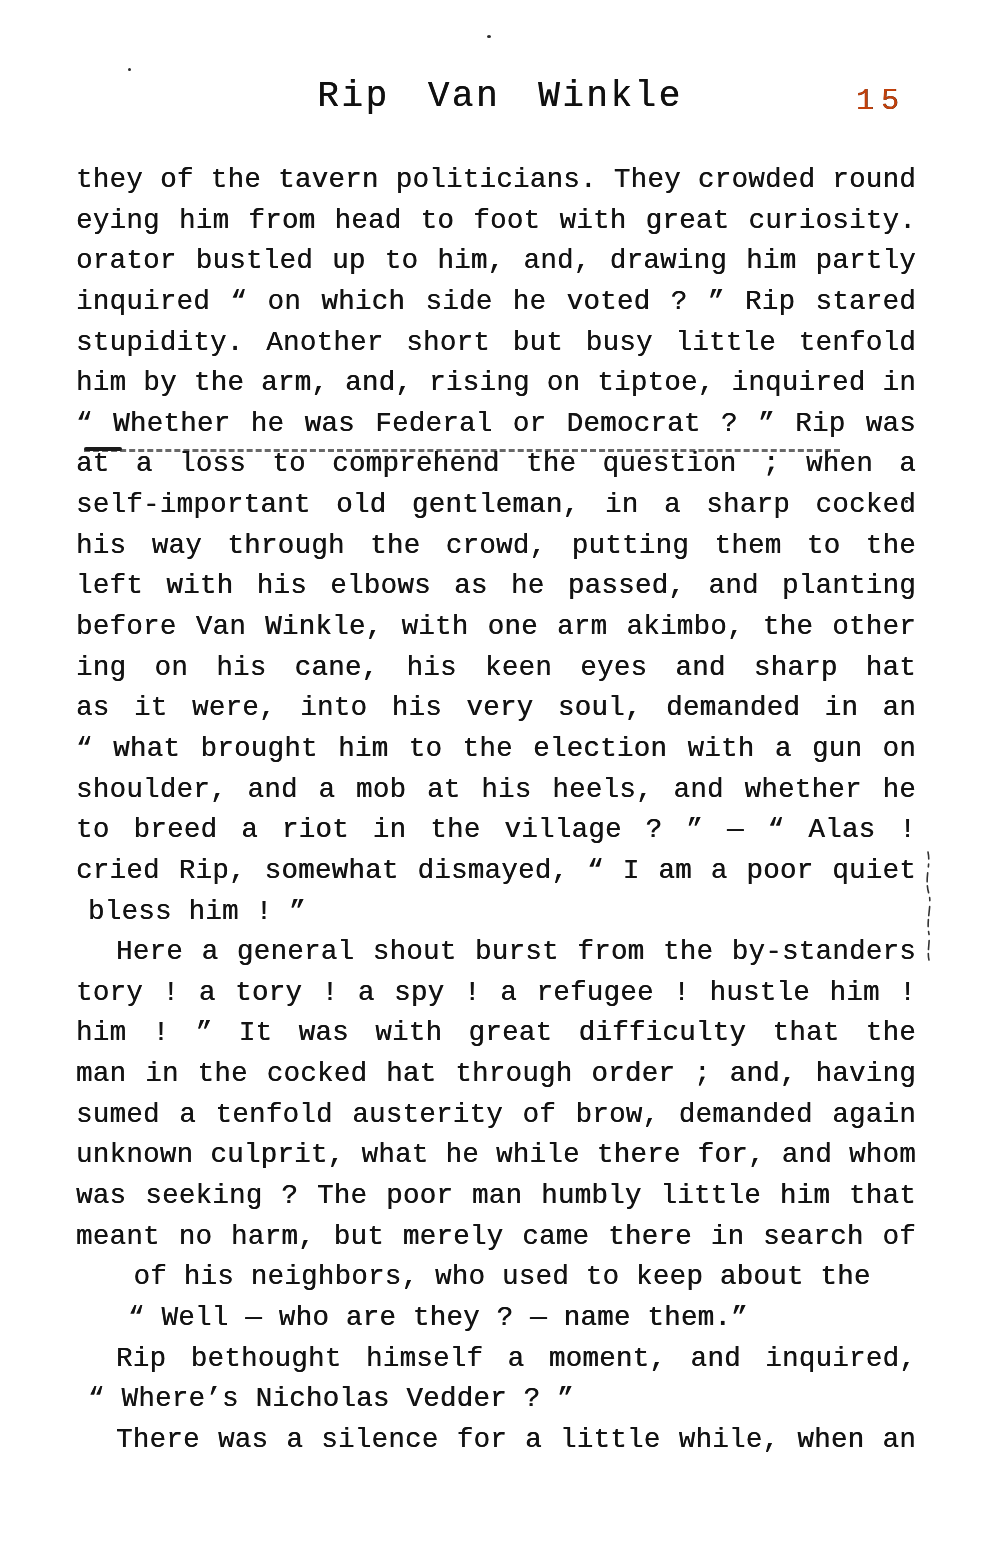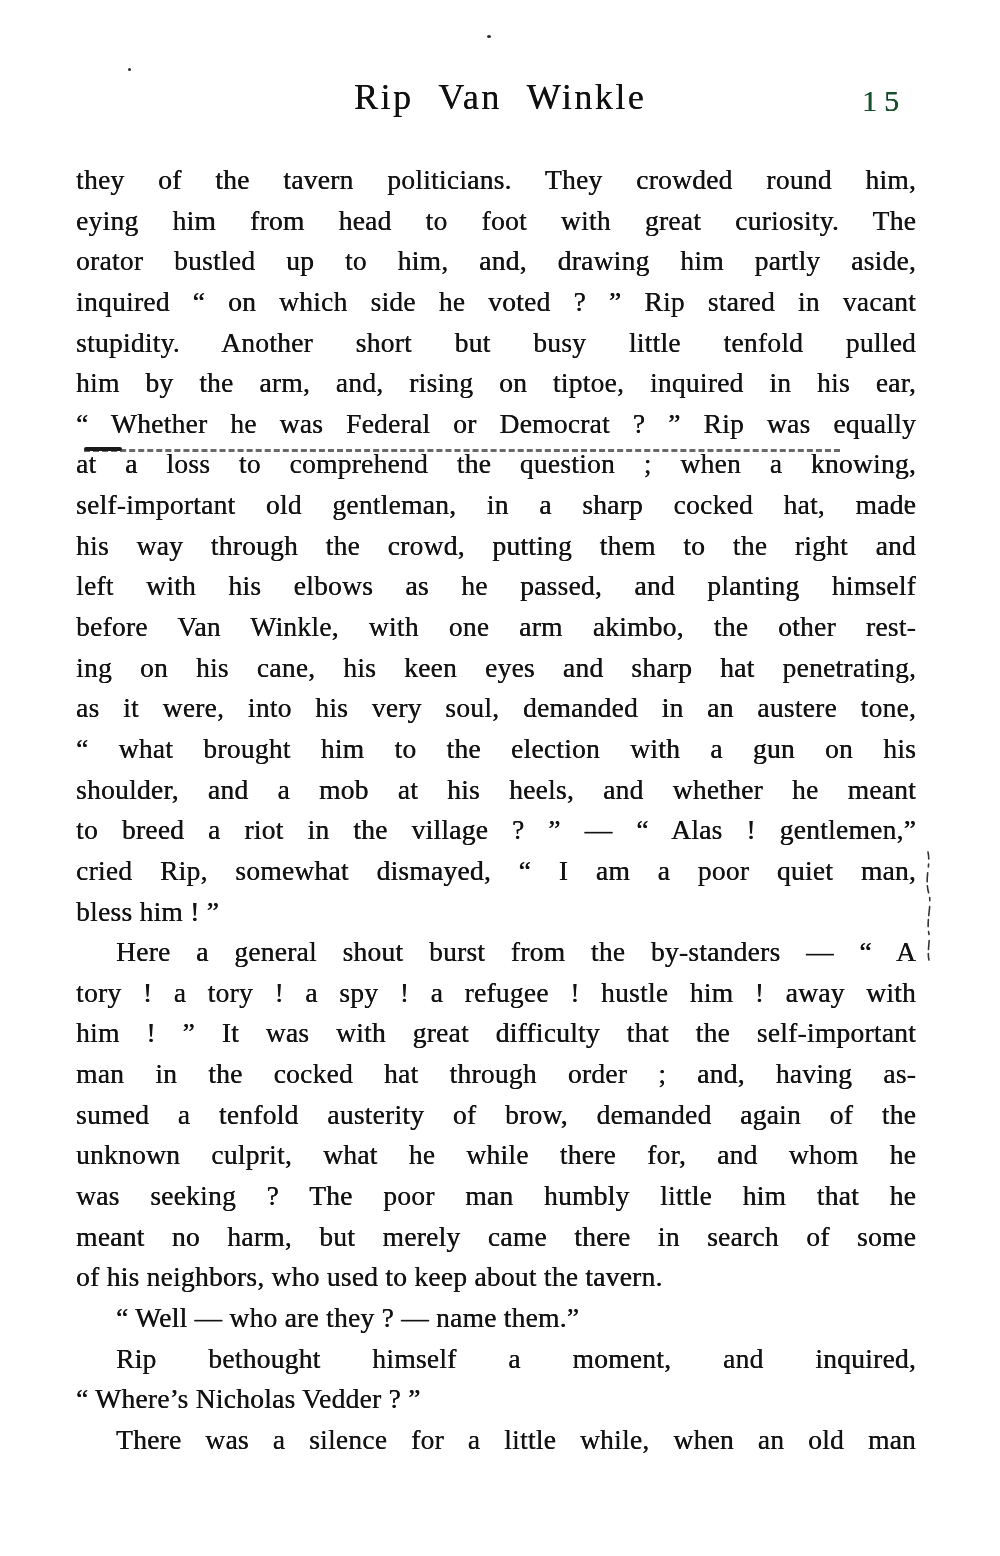--- a/index.html
+++ b/index.html
@@ -3,21 +3,21 @@
 <meta charset="utf-8">
 <style>
   html, body { margin: 0; padding: 0; background: #ffffff; }
   .page {
     position: relative;
     width: 1000px;
     height: 1496px;
     background: #ffffff;
     overflow: hidden;
     color: #131313;
-    font-family: Liberation Serif, serif;
+    font-family: Liberation Mono, monospace;
   }
   .header {
     position: absolute;
     top: 76px;
     left: 0;
     width: 1000px;
     height: 52px;
     text-align: center;
   }
   .title {
@@ -26,42 +26,42 @@
     word-spacing: 14px;
     color: #101010;
     text-shadow: 0.3px 0 0 #101010;
   }
   .pagenum {
     position: absolute;
     top: 8px;
     right: 94px;
     font-size: 30px;
     letter-spacing: 7px;
-    color: #14532d;
+    color: #c2410c;
     text-shadow: 0.3px 0 0 #101010;
   }
   .textblock {
     position: absolute;
     top: 160px;
     left: 76px;
     width: 840px;
   }
   .line {
     line-height: 40.65px;
     height: 40.65px;
     font-size: 27.5px;
     letter-spacing: 0.25px;
     white-space: nowrap;
     text-shadow: 0.35px 0 0 #131313;
     text-align: justify;
     text-align-last: justify;
   }
   
   .line { white-space: normal; overflow: hidden; }
-  .line.noj { text-align: right; text-align-last: left; }
+  .line.noj { text-align: center; text-align-last: left; margin-left: 12px; }
   .line.ind { padding-left: 40px; }
   
   .smudge {
     position: absolute;
     top: 449px;
     left: 84px;
     width: 756px;
     height: 0;
     border-top: 3px dashed rgba(20,20,20,0.75);
     opacity: 0.85;

